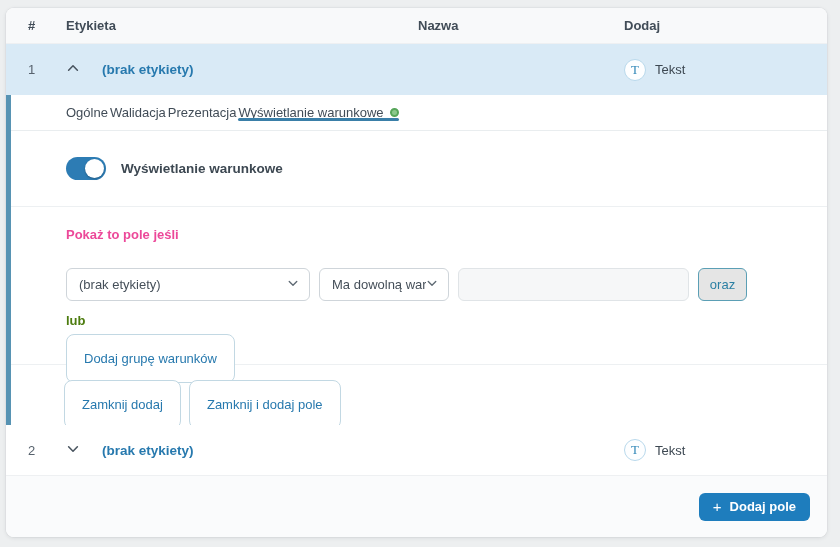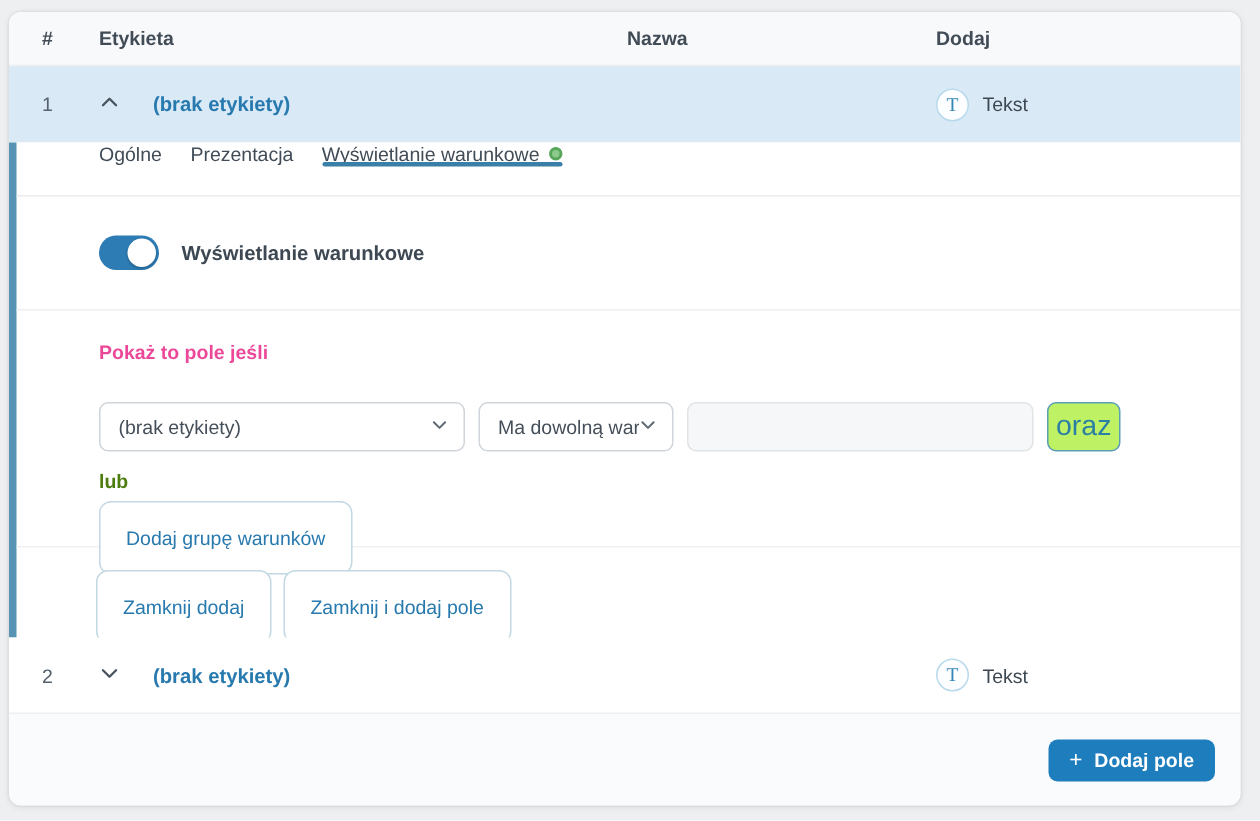--- a/index.html
+++ b/index.html
@@ -38,22 +38,22 @@
     width:22px; height:22px; border-radius:50%;
     border:1px solid #b9d9ec; background:#fdfeff;
     display:flex; align-items:center; justify-content:center;
     color:#3187b8; font-family:"Liberation Serif","DejaVu Serif",serif;
     font-size:13px;
   }
   .type-text { color:#3d4852; }
   
   .panel { border-left:5px solid #5793b3; background:#fff; }
   .tabs {
-    height:36px; display:flex; gap:19px; padding-left:55px;
-    border-bottom:1px solid #e9edef; align-items:flex-start;
+    height:36px; display:flex; gap:2px; padding-left:55px;
+    border-bottom:1px solid #e9edef; align-items:center;
   }
   .tab {
     position:relative; display:flex; align-items:center; gap:6px;
     color:#414c57; font-size:13px; cursor:pointer; white-space:nowrap;
     background:none; border:none; font-family:inherit;
   }
   .tab.active::after {
     content:""; position:absolute; left:0; right:0; bottom:-1px;
     height:3px; background:#3a7fa8; border-radius:2px;
   }
@@ -84,22 +84,22 @@
   }
   .select .sel-text { white-space:nowrap; overflow:hidden; text-align:left; }
   .sel-field { width:244px; }
   .sel-op { width:130px; }
   .sel-op .sel-text { width:96px; }
   .value-input {
     width:231px; height:33px; background:#f6f7f8; border:1px solid #e0e4e7;
     border-radius:6px; padding:0 10px; font-family:inherit; font-size:13px; color:#454f59;
   }
   .btn-oraz {
-    height:33px; width:49px; background:#bef264; border:1px solid #5b9fb5;
-    border-radius:6px; color:#2b7fa3; font-size:19px; cursor:pointer; font-family:inherit;
+    height:33px; width:49px; background:#e5e5e5; border:1px solid #5b9fb5;
+    border-radius:6px; color:#2b7fa3; font-size:13px; cursor:pointer; font-family:inherit;
   }
   .lub-label { font-weight:700; margin:12px 0 6px; color:#4d7c0f; }
   .btn-outline {
     height:49px; background:#fff; border:1px solid #c2d8e3; border-radius:8px;
     color:#2779ae; font-size:13px; padding:0 17px; cursor:pointer; font-family:inherit;
   }
   .panel-actions { height:60px; padding:15px 0 0 53px; display:flex; gap:8px; }
   
   .card-footer {
     height:61px; background:#fafbfc; flex:1;
@@ -140,20 +140,21 @@
     <div class="type-cell">
       <span class="t-badge">T</span>
       <span class="type-text">Tekst</span>
     </div>
   </div>
 
   <div class="panel">
 
     <div class="tabs">
       <button class="tab">Ogólne</button>
+      <button class="tab">Walidacja</button>
       <button class="tab">Prezentacja</button>
       <button class="tab active">
         <span>Wyświetlanie warunkowe</span>
         <span class="green-dot"></span>
       </button>
     </div>
 
     <div class="toggle-section">
       <button class="toggle">
         <span class="knob"></span>

